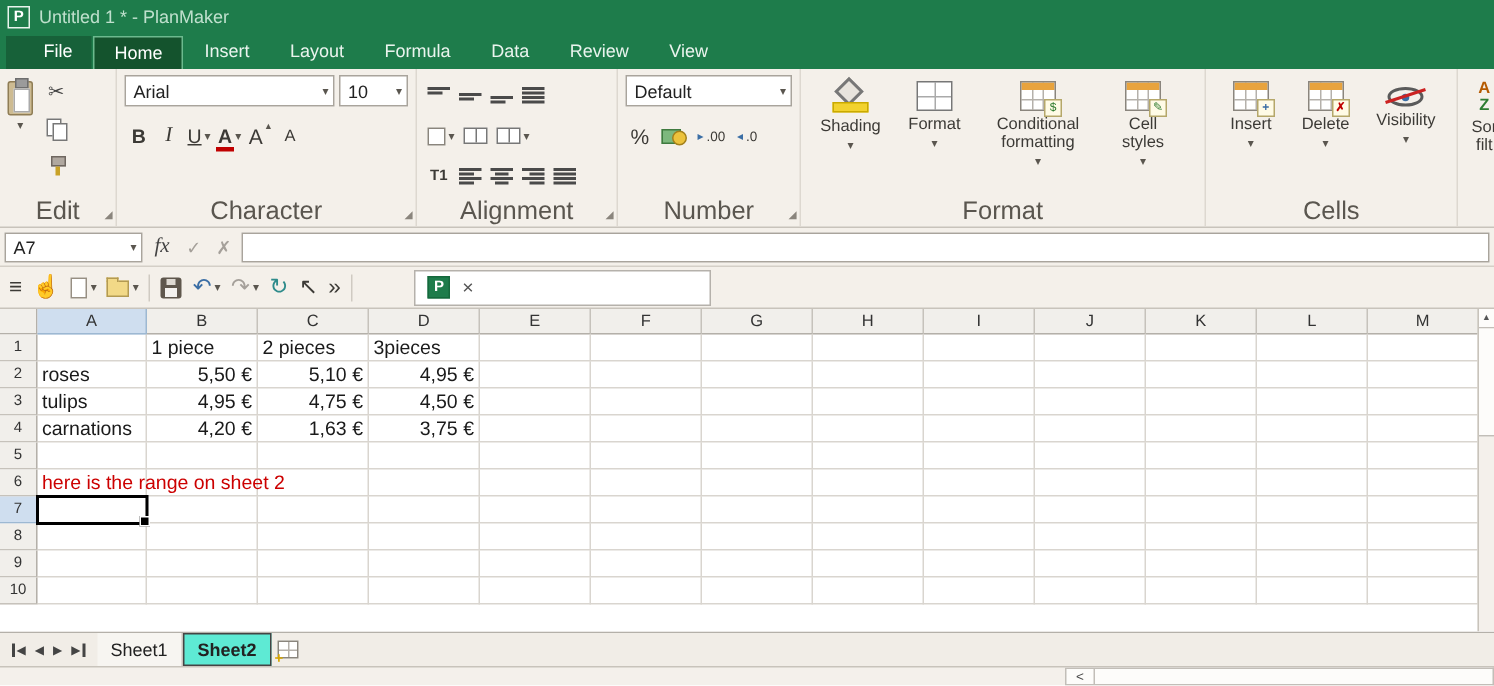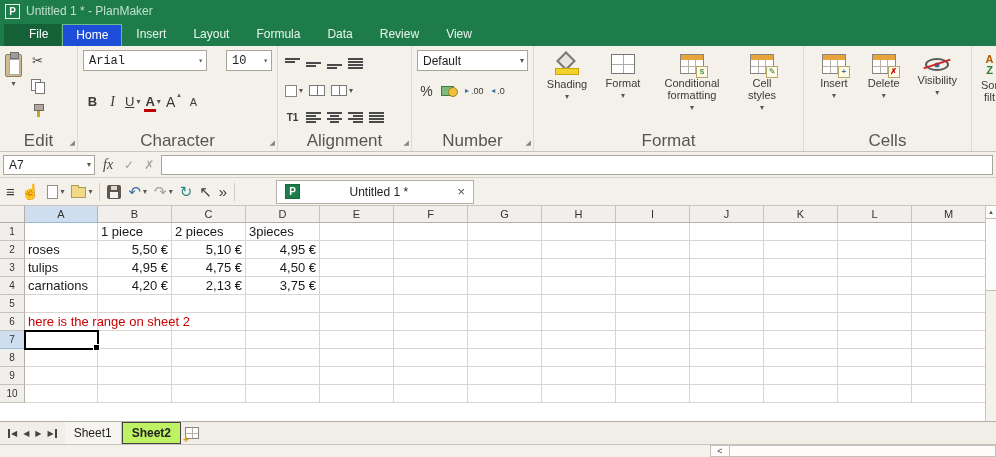--- a/index.html
+++ b/index.html
@@ -12,21 +12,21 @@
   .picon { width:15px; height:15px; background:#1e7c4b; border:1px solid #e9f4ee;
     color:#fff; font-weight:bold; font-size:10px; display:flex; align-items:center;
     justify-content:center; flex:0 0 auto; }
   .titletext { font-size:12px; color:#bfe0cd; }
 
   
   .tabbar { height:24px; background:#1e7c4b; display:flex; align-items:flex-end;
     padding-left:4px; gap:1px; }
   .mtab { font-size:12px; color:#eaf4ee; padding:3px 13px 4px; height:22px; cursor:default; }
   .mtab.file { background:#176139; color:#fff;padding-left:25px; }
-  .mtab.active { background:#1d4ed8; color:#fff; border:1px solid #6cb98e; border-bottom:none; }
+  .mtab.active { background:#14532d; color:#fff; border:1px solid #6cb98e; border-bottom:none; }
 
   
   .ribbon { height:106px; background:#f4f0ea; border-bottom:1px solid #c8c3bb;
     display:flex; overflow:hidden; }
   .rgroup { position:relative; display:flex; flex-direction:column;
     border-right:1px solid #ddd8d0; flex:0 0 auto; }
   .rg-content { flex:1; padding:4px 5px 0; }
   .rg-label { height:18px; font-size:17px; color:#5a564f; text-align:center; line-height:16px; }
   .launcher { position:absolute; right:2px; bottom:4px; font-size:7px; color:#8a857d; }
 
@@ -50,21 +50,21 @@
   .ic-scissors { font-size:13px; color:#444; line-height:13px; }
   .ic-copy { width:13px; height:14px; position:relative; }
   .ic-copy::before { content:""; position:absolute; top:0; left:0; width:8px; height:10px; background:#fff; border:1px solid #777; }
   .ic-copy::after  { content:""; position:absolute; top:3px; left:4px; width:8px; height:10px; background:#fff; border:1px solid #777; }
   .ic-painter { width:12px; height:13px; position:relative; }
   .ic-painter::before { content:""; position:absolute; top:0; left:2px; width:8px; height:5px; background:#b0a8a0; border:1px solid #6f6760; }
   .ic-painter::after { content:""; position:absolute; top:7px; left:5px; width:3px; height:6px; background:#c9a227; }
 
   
   .g-character { width:200px; }
-  .crow1 { display:flex; gap:19px; margin-bottom:20px;font-family:Liberation Mono, monospace; }
+  .crow1 { display:flex; gap:3px; margin-bottom:9px; }
   .font-combo { flex:1; }
   .size-combo { width:46px; }
   .crow2 { display:flex; align-items:center; gap:1px; }
   .b-letter { font-weight:bold; font-size:13px; }
   .i-letter { font-style:italic; font-family:"Liberation Serif", serif; font-size:14px; }
   .u-letter { text-decoration:underline; font-size:13px; }
   .fontcolor { position:relative; font-size:13px; font-weight:bold; line-height:13px; }
   .fontcolor::after { content:""; position:absolute; left:-1px; bottom:-4px; width:12px; height:3px; background:#c00000; }
   .grow-a { font-size:14px; }
   .shrink-a { font-size:11px; }
@@ -196,21 +196,21 @@
 
   
   .sheetbar { height:23px; background:#f1ede7; border-top:1px solid #b4b0a9;
     display:flex; align-items:stretch; }
   .navs { display:flex; align-items:center; gap:6px; padding:0 8px; }
   .nav { font-size:8px; color:#444; }
   .endstop-l { border-left:2px solid #444; padding-left:1px; }
   .endstop-r { border-right:2px solid #444; padding-right:1px; }
   .stab { display:flex; align-items:center; padding:0 9px; font-size:12px; color:#222;
     background:#f7f5f1; border-right:1px solid #c6c2bb; }
-  .stab.active { background:#bef264; border:1px solid #444; font-weight:bold; }
+  .stab.active { background:#5eead4; border:1px solid #444; font-weight:bold; }
   .ic-addsheet { position:relative; width:18px; margin-left:4px; display:flex; align-items:center; }
   .ic-addsheet .sheet-grid { width:14px; height:12px; border:1px solid #8a857d; background:
     linear-gradient(#b5b1ab,#b5b1ab) 50% 0/1px 100% no-repeat,
     linear-gradient(#b5b1ab,#b5b1ab) 0 50%/100% 1px no-repeat,#fff; }
   .ic-addsheet .plus { position:absolute; left:-2px; bottom:-1px; color:#d6a500;
     font-size:10px; font-weight:bold; line-height:10px; }
 
   
   .hscroll { height:13px; background:#f4f0eb; border-top:1px solid #c8c3bb; display:flex; }
   .hs-spacer { width:710px; flex:0 0 auto; }
@@ -485,21 +485,20 @@
   <span class="tbtn grayed">
       <span>↷</span>
       <span class="caret">▾</span>
     </span>
   <span class="tbtn teal">↻</span>
   <span class="tbtn">↖</span>
   <span class="tbtn">»</span>
   <span class="vsep"></span>
   <div class="doctab">
     <span class="picon">P</span>
-    <span class="doclabel">Untitled 1 *</span>
     <span class="docclose">×</span>
   </div>
 </div>
 
 <div class="gridwrap">
   <div id="grid">
       <div class="grow hdr-row">
         <div class="corner"></div>
         <div class="colhdr hl">A</div>
         <div class="colhdr">B</div>
@@ -560,21 +559,21 @@
         <div class="cell"></div>
         <div class="cell"></div>
         <div class="cell"></div>
         <div class="cell"></div>
         <div class="cell"></div>
       </div>
       <div class="grow">
         <div class="rowhdr">4</div>
         <div class="cell">carnations</div>
         <div class="cell r">4,20 €</div>
-        <div class="cell r">2,13 €</div>
+        <div class="cell r">1,63 €</div>
         <div class="cell r">3,75 €</div>
         <div class="cell"></div>
         <div class="cell"></div>
         <div class="cell"></div>
         <div class="cell"></div>
         <div class="cell"></div>
         <div class="cell"></div>
         <div class="cell"></div>
         <div class="cell"></div>
         <div class="cell"></div>

